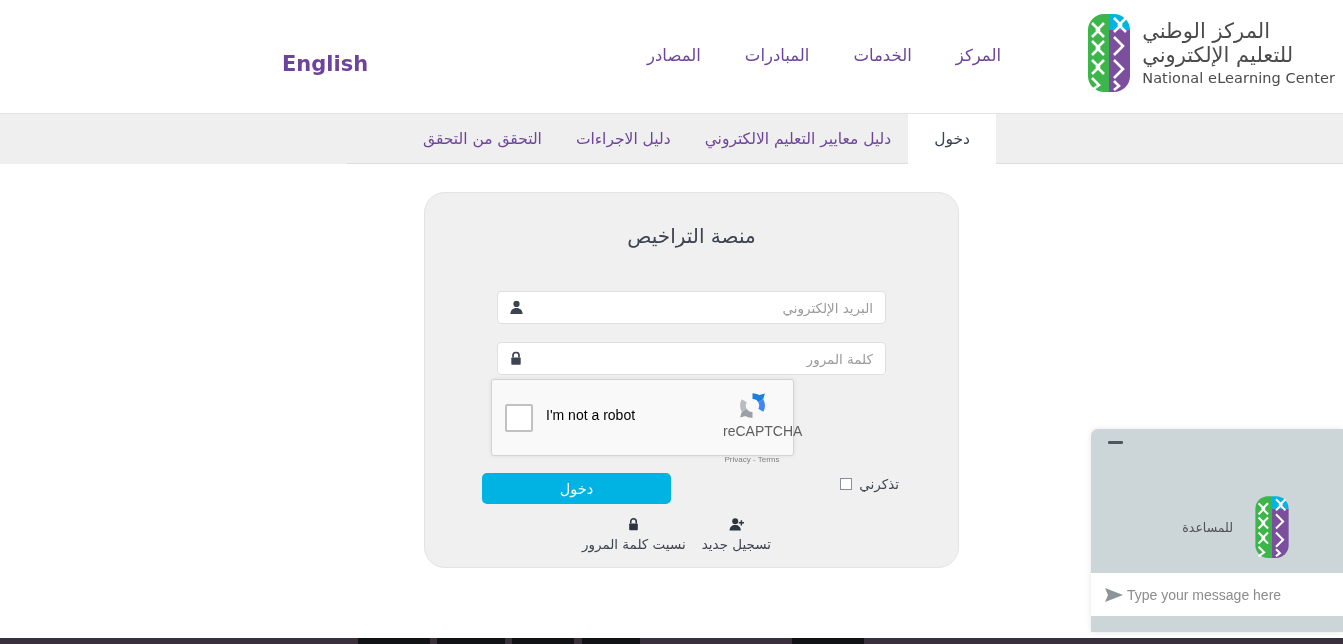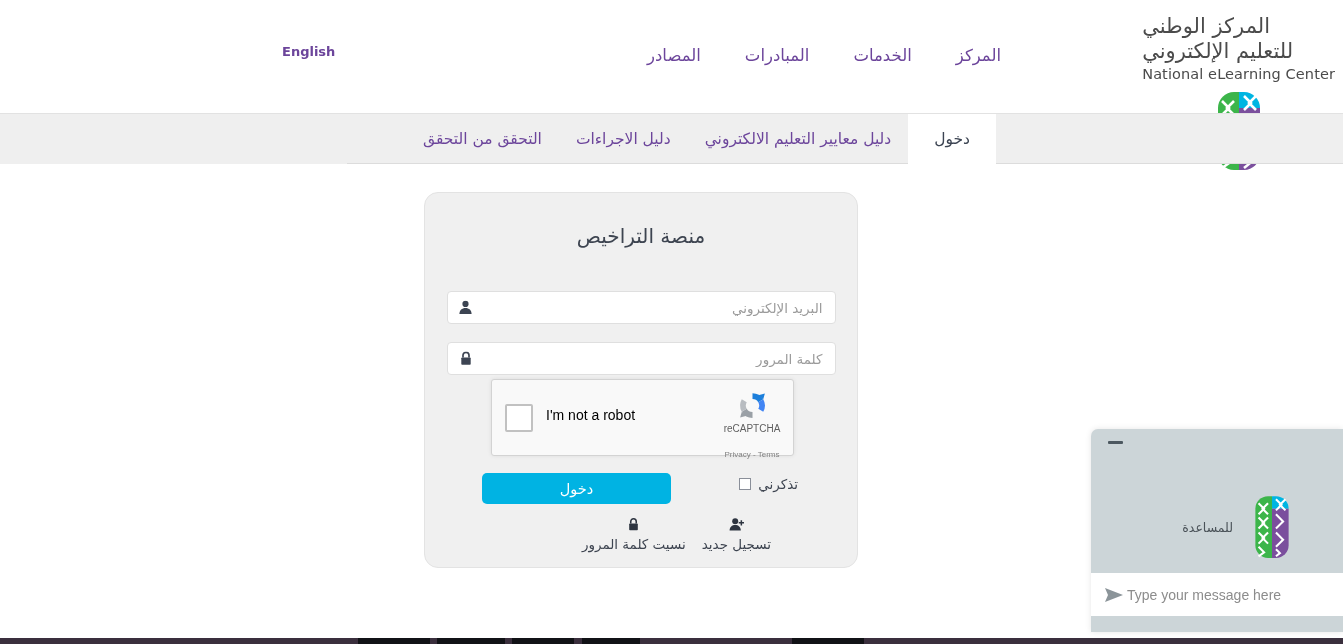--- a/index.html
+++ b/index.html
@@ -20,21 +20,21 @@
   
   .top-header {
     position: absolute;
     top: 0; left: 0;
     width: 1343px; height: 108px;
     background: #ffffff;
   }
   .brand {
     position: absolute;
     top: 14px; right: 8px;
-    display: flex; flex-direction: column;
+    display: flex; flex-direction: row;
     align-items: center; gap: 9px;
   }
   .brand-text {
     display: flex; flex-direction: column;
     align-items: flex-end;
     line-height: 1.18;
   }
   .brand-ar1, .brand-ar2 {
     font-size: 21px;
     color: #4b4b4b;
@@ -64,23 +64,23 @@
   }
   .main-nav a {
     color: #6c459b;
     font-size: 16.5px;
     text-decoration: none;
     padding: 4px 22px;
     white-space: nowrap;
   }
   .lang-switch {
     position: absolute;
-    top: 44px; left: 282px;
+    top: 52px; left: 282px;
     color: #6c459b;
-    font-size: 13px;
+    font-size: 21px;
     font-weight: bold;
     text-decoration: none;
     direction: ltr;
   }
 
   
   .tabbar {
     position: absolute;
     top: 113px; left: 0;
     width: 1343px; height: 51px;
@@ -112,24 +112,24 @@
     position: absolute;
     top: 0; left: 0;
     width: 347px; height: 50px;
     background: #efefef;
   }
 
   
   .login-card {
     position: absolute;
     top: 192px; left: 424px;
-    width: 434px; height: 376px;
+    width: 535px; height: 376px;
     background: #f0f0f0;
     border: 1px solid #e3e3e3;
-    border-radius: 14px;
+    border-radius: 21px;
   }
   .card-title {
     text-align: center;
     font-size: 20px;
     color: #3d4450;
     margin-top: 31px;
     font-weight: 400;
   }
   .field {
     position: relative;
@@ -195,21 +195,21 @@
     font-family: "Liberation Sans", sans-serif;
   }
   .rc-logo {
     position: absolute;
     right: 12px; top: 9px;
     width: 58px;
     text-align: center;
   }
   .rc-mark { width: 33px; height: 33px; display:block; margin: 0 auto; }
   .rc-brand {
-    font-size: 10px; color: #5f5f5f; margin-top: 1px;
+    font-size: 14px; color: #5f5f5f; margin-top: 1px;
     font-family: "Liberation Sans", sans-serif;
   }
   .rc-terms {
     font-size: 8px; color: #818181; margin-top: 16px;
     font-family: "Liberation Sans", sans-serif;
   }
 
   
   .remember {
     position: absolute;

